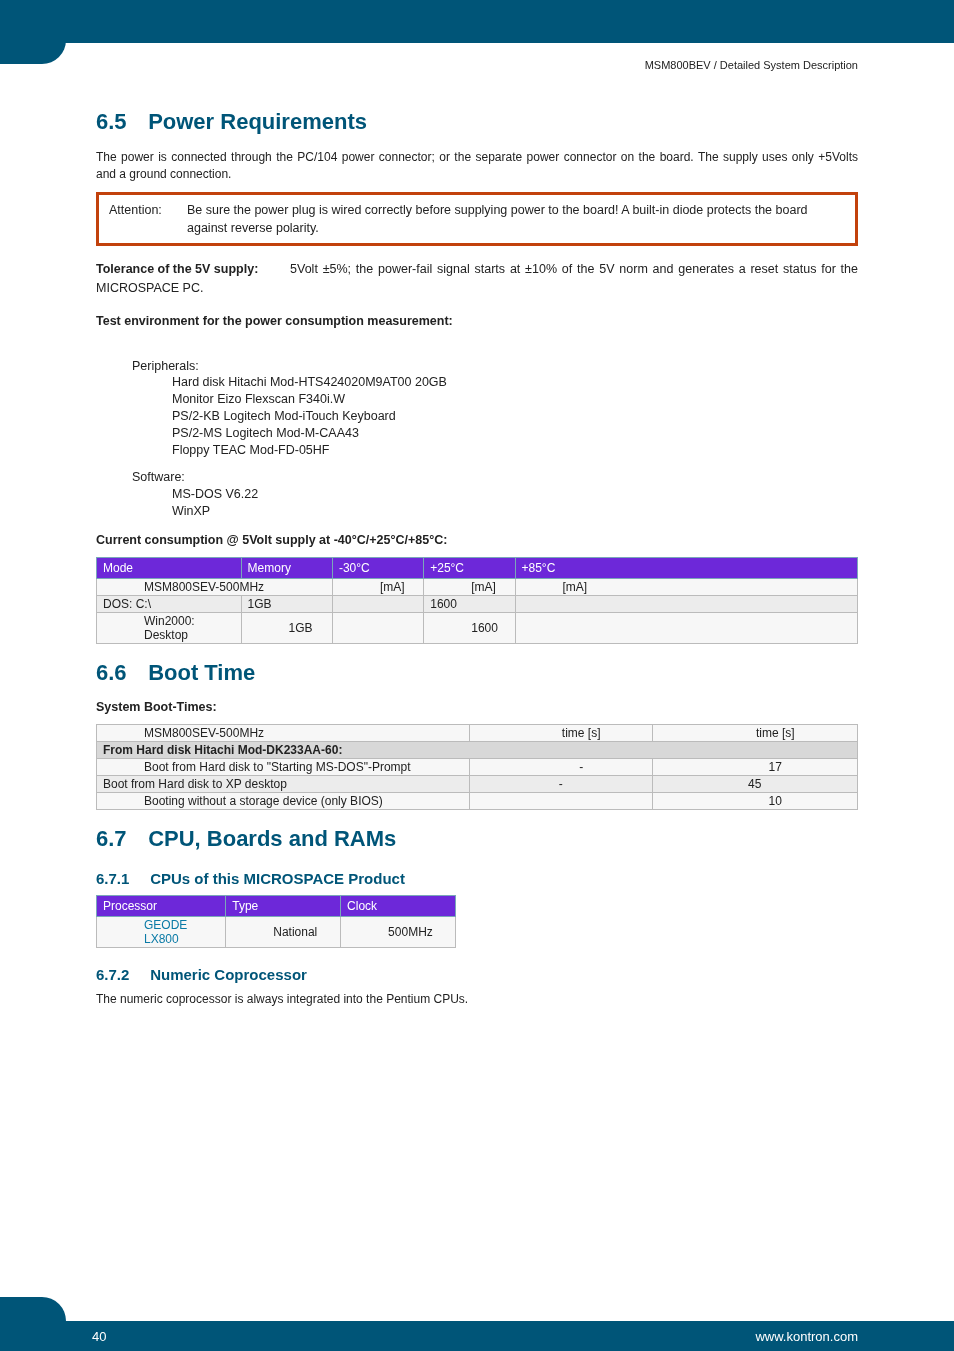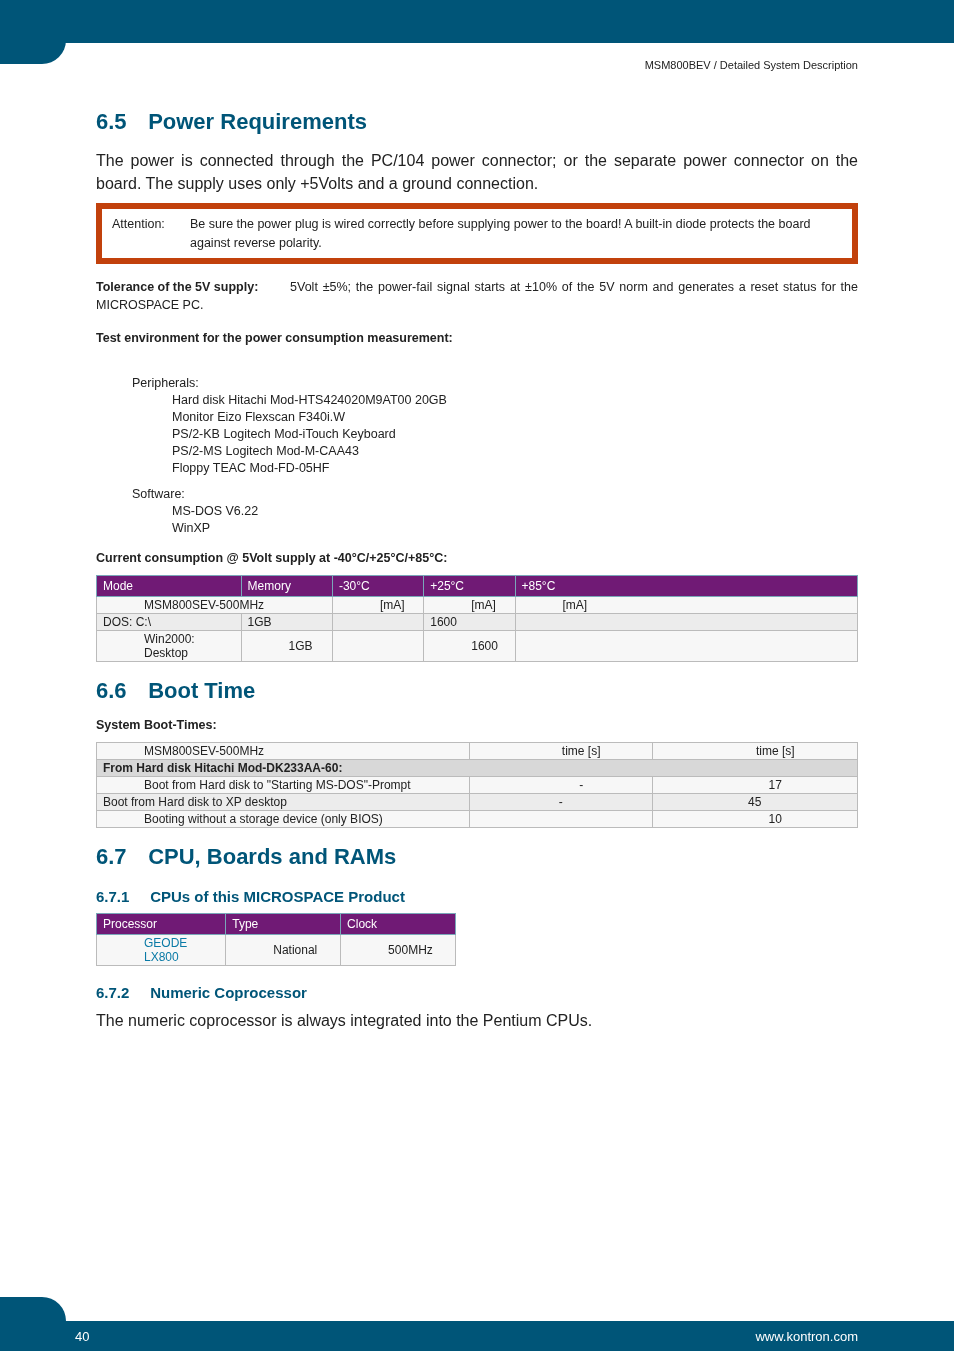--- a/index.html
+++ b/index.html
@@ -24,23 +24,23 @@
     margin: 10px 0 14px 0;
   }
   h2.sec .num { display: inline-block; width: 46px; }
   h3.sub {
     color: #005578;
     font-size: 15px;
     font-weight: 700;
     margin: 18px 0 8px 0;
   }
   h3.sub .num { display: inline-block; width: 50px; }
-  p { font-size: 16px; line-height: 1.45; margin: 0 0 8px 0; text-align: justify; }
+  p { font-size: 12px; line-height: 1.45; margin: 0 0 8px 0; text-align: justify; }
   .attention-box {
-    border: 6px solid #c2410c;
+    border: 3px solid #c2410c;
     padding: 6px 10px;
     margin: 6px 0 14px 0;
     display: flex;
     font-size: 12.5px;
     line-height: 1.45;
   }
   .attention-box .label { width: 78px; flex: 0 0 78px; }
   .tol-line { font-size: 12.5px; margin-bottom: 16px; line-height: 1.5; }
   .tol-line .label { font-weight: 700; display: inline-block; min-width: 170px; }
   .test-head { font-weight: 700; font-size: 12.5px; margin: 4px 0 10px 0; }
@@ -48,21 +48,21 @@
   .indent-block .sub { margin-left: 40px; }
   .indent-block .g { margin-top: 2px; }
   table {
     width: 100%;
     border-collapse: collapse;
     font-size: 12px;
     margin: 6px 0 16px 0;
   }
   table.small { width: 360px; }
   th {
-    background: #701a75;
+    background: #6d28d9;
     color: #fff;
     font-weight: 400;
     text-align: left;
     padding: 3px 6px;
     border: 1px solid #7aa7b9;
     font-size: 12px;
   }
   td {
     padding: 1px 6px;
     border: 1px solid #bbb;
@@ -78,21 +78,21 @@
     position: absolute;
     left: 0; right: 0; bottom: 0;
     height: 30px;
     background: #005578;
     color: #fff;
     display: flex;
     justify-content: space-between;
     align-items: center;
     font-size: 13px;
   }
-  .footer .pgnum { padding-left: 75px; }
+  .footer .pgnum { padding-left: 75px; margin-left: 17px; }
   .footer .url { padding-right: 96px; }
   .footcurve {
     position: absolute;
     left: 0; bottom: 30px;
     width: 66px; height: 24px;
     background: #005578;
     border-top-right-radius: 24px;
   }
   .wrapper { position: relative; width: 954px; height: 1351px; overflow: hidden; }
 </style>

